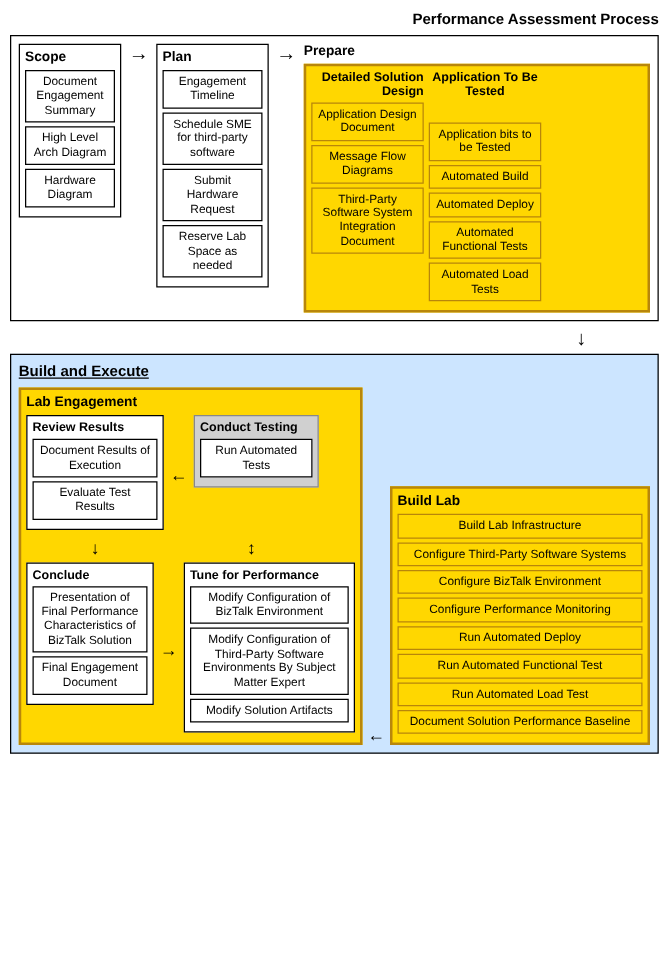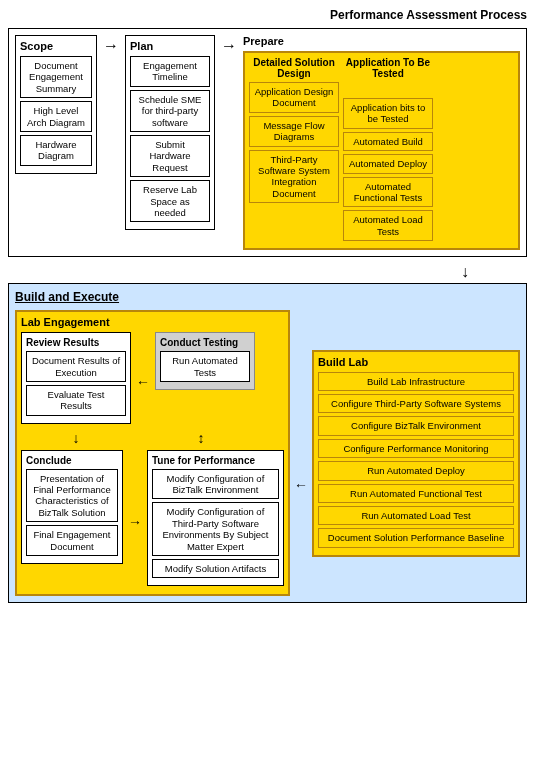--- a/index.html
+++ b/index.html
@@ -86,21 +86,21 @@
     .bottom-label {
       font-weight: bold;
       font-size: 12px;
       margin-bottom: 6px;
       text-decoration: underline;
     }
     .bottom-row {
       display: flex;
       flex-direction: row;
       gap: 4px;
-      align-items: center;
+      align-items: flex-end;
     }
     .lab-engagement {
       border: 2px solid #B8860B;
       background: #FFD700;
       padding: 4px;
       width: 275px;
     }
     .lab-label {
       font-weight: bold;
       font-size: 11px;
@@ -182,21 +182,21 @@
       <div class="item-box">Reserve Lab Space as needed</div>
     </div>
 
     <div class="arrow">→</div>
 
     <div style="flex:1;">
       <div class="prepare-label">Prepare</div>
       <div class="prepare-section">
 
         <div class="detailed-col">
-          <div style="font-weight:bold;font-size:10px;text-align:center;margin-bottom:3px;">Detailed Solution Design</div>
+          <div style="font-weight:bold;font-size:10px;text-align:right;margin-bottom:3px;">Detailed Solution Design</div>
           <div class="item-box yellow-item">Application Design Document</div>
           <div class="item-box yellow-item">Message Flow Diagrams</div>
           <div class="item-box yellow-item">Third-Party Software System Integration Document</div>
         </div>
 
         <div class="app-tested-col">
           <div style="font-weight:bold;font-size:10px;text-align:center;margin-bottom:19px;">Application To Be Tested</div>
           <div class="item-box yellow-item">Application bits to be Tested</div>
           <div class="item-box yellow-item">Automated Build</div>
           <div class="item-box yellow-item">Automated Deploy</div>

